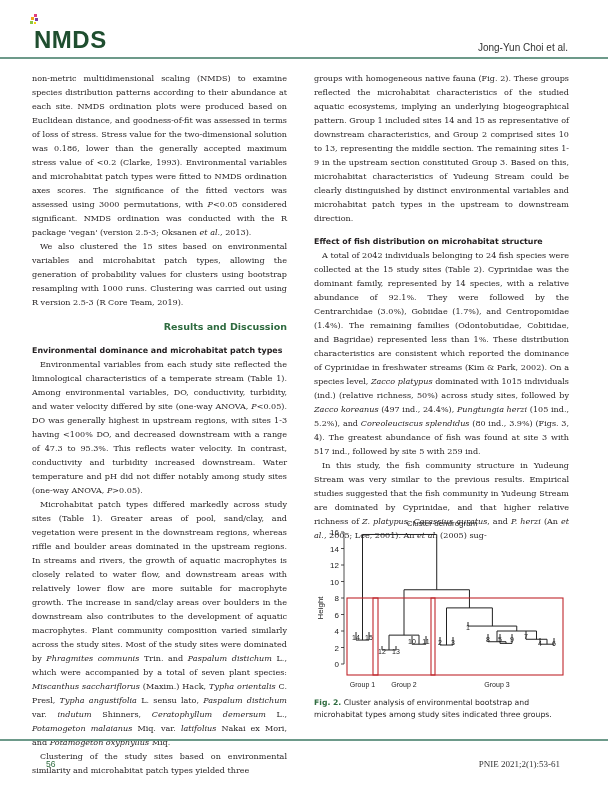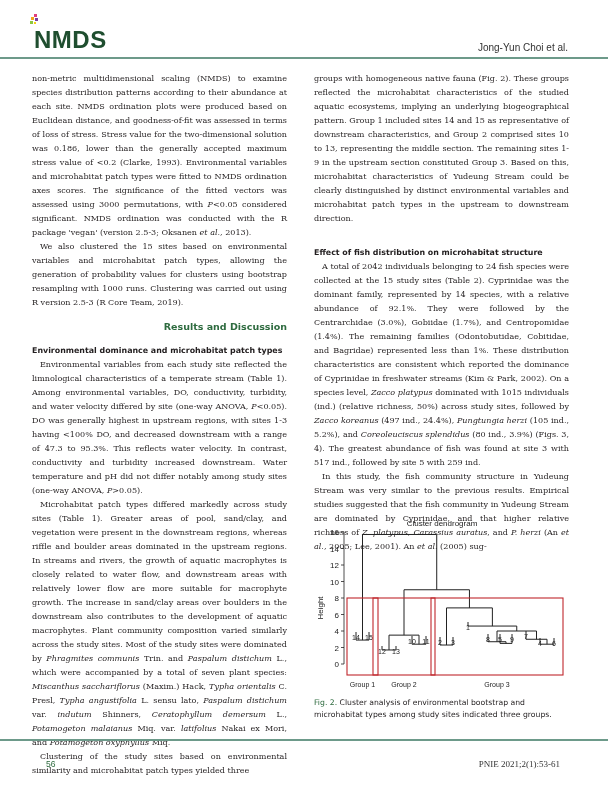--- a/index.html
+++ b/index.html
@@ -13,21 +13,21 @@
   .col { position:absolute; top:72px; width:255px; font-size:8.05px; line-height:14px; text-align:justify; }
   .col-left { left:32px; }
   .col-right { left:314px; }
   .col p { margin:0; text-indent:8px; }
   .col p.noindent { text-indent:0; }
   .section-title { text-align:right; font-family:"DejaVu Sans", sans-serif; font-weight:bold; color:#2e6b3f; font-size:9.5px; margin:10px 0 10px 0; text-indent:0; }
   .subhead { font-family:"DejaVu Sans", sans-serif; font-weight:bold; font-size:7.9px; margin-top:4px; text-indent:0; }
   i { font-style:italic; }
   .figure { position:absolute; left:316px; top:512px; width:252px; height:185px; }
   .fig-caption { position:absolute; left:314px; top:697px; width:260px; font-family:"DejaVu Sans", sans-serif; font-size:7.7px; line-height:12px; color:#231f20; }
-  .fig-label { color:#2e6b3f; font-weight:normal; }
+  .fig-label { color:#2e6b3f; font-weight:bold; }
   .footer-page { position:absolute; left:46px; top:759px; font-family:"Liberation Sans", sans-serif; font-size:8.5px; color:#2e6b3f; }
   .footer-cite { position:absolute; right:48px; top:759px; font-family:"Liberation Serif", serif; font-size:9px; color:#333; }
   svg text { font-family:"Liberation Sans", sans-serif; }
 </style>
 </head>
 <body>
 
 <div class="logo">
   <svg class="logo-mark" viewBox="0 0 14 16">
     <rect x="6" y="0" width="3" height="3" fill="#e23d7a"></rect>
@@ -46,21 +46,21 @@
   <p>We also clustered the 15 sites based on environmental variables and microhabitat patch types, allowing the generation of probability values for clusters using bootstrap resampling with 1000 runs. Clustering was carried out using R version 2.5-3 (R Core Team, 2019).</p>
   <div class="section-title">Results and Discussion</div>
   <div class="subhead">Environmental dominance and microhabitat patch types</div>
   <p><span>Environmental variables from each study site reflected the limnological characteristics of a temperate stream (Table 1). Among environmental variables, DO, conductivity, turbidity, and water velocity differed by site (one-way ANOVA, </span><i>P</i><span>&lt;0.05). DO was generally highest in upstream regions, with sites 1-3 having &lt;100% DO, and decreased downstream with a range of 47.3 to 95.3%. This reflects water velocity. In contrast, conductivity and turbidity increased downstream. Water temperature and pH did not differ notably among study sites (one-way ANOVA, </span><i>P</i><span>&gt;0.05).</span></p>
   <p><span>Microhabitat patch types differed markedly across study sites (Table 1). Greater areas of pool, sand/clay, and vegetation were present in the downstream regions, whereas riffle and boulder areas dominated in the upstream regions. In streams and rivers, the growth of aquatic macrophytes is closely related to water flow, and downstream areas with relatively lower flow are more suitable for macrophyte growth. The increase in sand/clay areas over boulders in the downstream also contributes to the development of aquatic macrophytes. Plant community composition varied similarly across the study sites. Most of the study sites were dominated by </span><i>Phragmites communis</i><span> Trin. and </span><i>Paspalum distichum</i><span> L., which were accompanied by a total of seven plant species: </span><i>Miscanthus sacchariflorus</i><span> (Maxim.) Hack, </span><i>Typha orientalis</i><span> C. Presl, </span><i>Typha angustifolia</i><span> L. sensu lato, </span><i>Paspalum distichum</i><span> var. </span><i>indutum</i><span> Shinners, </span><i>Ceratophyllum demersum</i><span> L., </span><i>Potamogeton malaianus</i><span> Miq. var. </span><i>latifolius</i><span> Nakai ex Mori, and </span><i>Potamogeton oxyphyllus</i><span> Miq.</span></p>
   <p>Clustering of the study sites based on environmental similarity and microhabitat patch types yielded three</p>
 </div>
 
 <div class="col col-right">
   <p class="noindent">groups with homogeneous native fauna (Fig. 2). These groups reflected the microhabitat characteristics of the studied aquatic ecosystems, implying an underlying biogeographical pattern. Group 1 included sites 14 and 15 as representative of downstream characteristics, and Group 2 comprised sites 10 to 13, representing the middle section. The remaining sites 1-9 in the upstream section constituted Group 3. Based on this, microhabitat characteristics of Yudeung Stream could be clearly distinguished by distinct environmental variables and microhabitat patch types in the upstream to downstream direction.</p>
-  <div class="subhead" style="margin-top:20px">Effect of fish distribution on microhabitat structure</div>
+  <div class="subhead" style="margin-top:9px">Effect of fish distribution on microhabitat structure</div>
   <p><span>A total of 2042 individuals belonging to 24 fish species were collected at the 15 study sites (Table 2). Cyprinidae was the dominant family, represented by 14 species, with a relative abundance of 92.1%. They were followed by the Centrarchidae (3.0%), Gobiidae (1.7%), and Centropomidae (1.4%). The remaining families (Odontobutidae, Cobitidae, and Bagridae) represented less than 1%. These distribution characteristics are consistent which reported the dominance of Cyprinidae in freshwater streams (Kim &amp; Park, 2002). On a species level, </span><i>Zacco platypus</i><span> dominated with 1015 individuals (ind.) (relative richness, 50%) across study sites, followed by </span><i>Zacco koreanus</i><span> (497 ind., 24.4%), </span><i>Pungtungia herzi</i><span> (105 ind., 5.2%), and </span><i>Coreoleuciscus splendidus</i><span> (80 ind., 3.9%) (Figs. 3, 4). The greatest abundance of fish was found at site 3 with 517 ind., followed by site 5 with 259 ind.</span></p>
   <p><span>In this study, the fish community structure in Yudeung Stream was very similar to the previous results. Empirical studies suggested that the fish community in Yudeung Stream are dominated by Cyprinidae, and that higher relative richness of </span><i>Z. platypus</i><span>, </span><i>Carassius auratus</i><span>, and </span><i>P. herzi</i><span> (An </span><i>et al.</i><span>, 2005; Lee, 2001). An </span><i>et al.</i><span> (2005) sug-</span></p>
 </div>
 
 <div class="figure">
   <svg id="dendro" width="252" height="185">
     <text id="chart-title" x="126" y="14" font-size="8" text-anchor="middle" fill="#222">Cluster dendrogram</text>
     <text id="y-label" x="0" y="0" font-size="8" text-anchor="middle" fill="#222" transform="translate(7,96) rotate(-90)">Height</text>
     <g id="axis">
         <line x1="28" x2="28" y1="152" y2="20" stroke="#222" stroke-width="0.8"></line>

